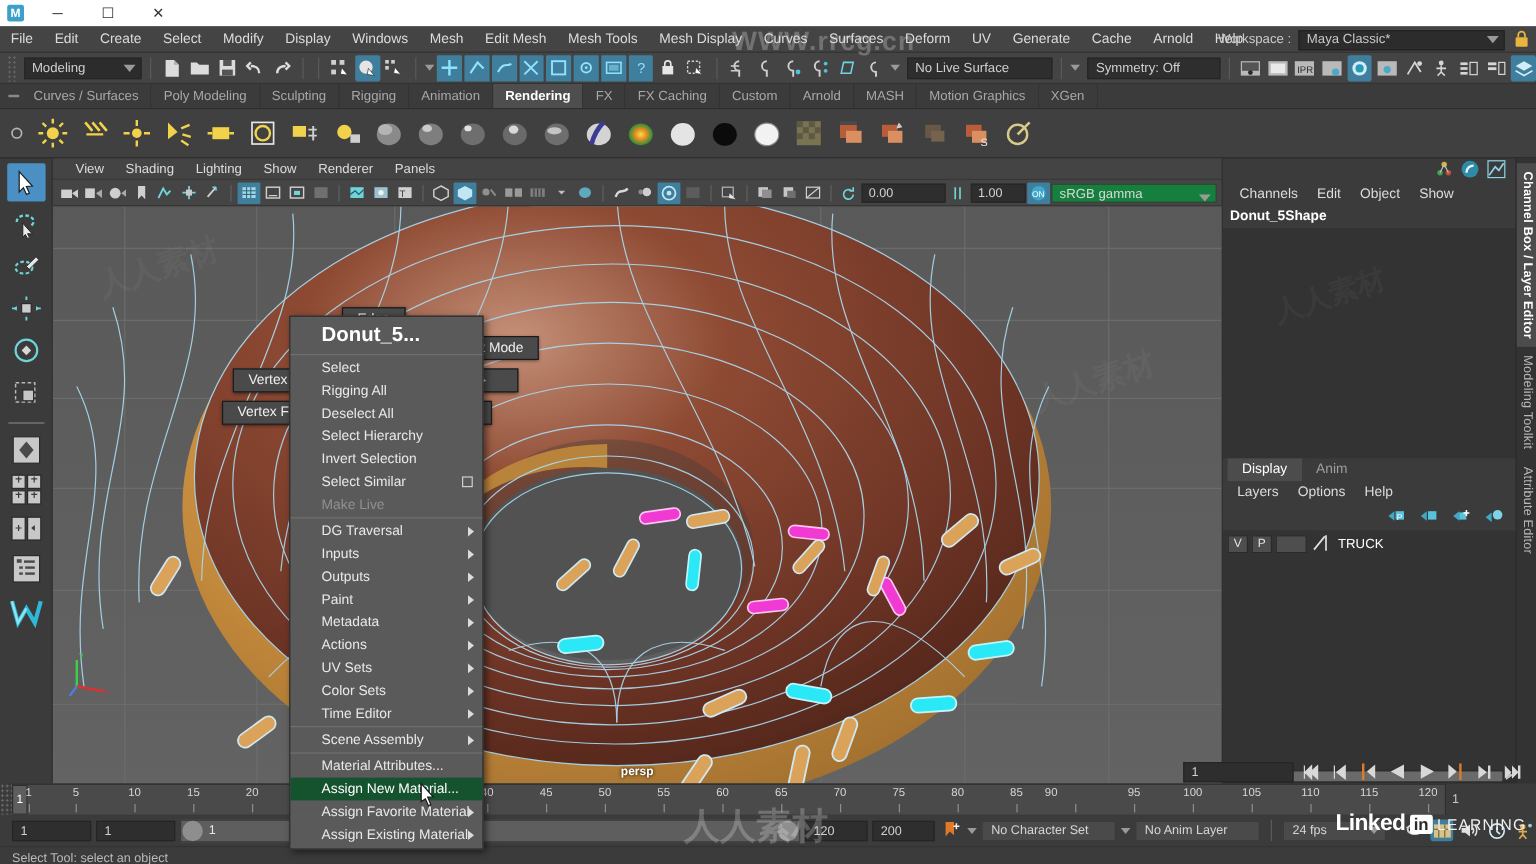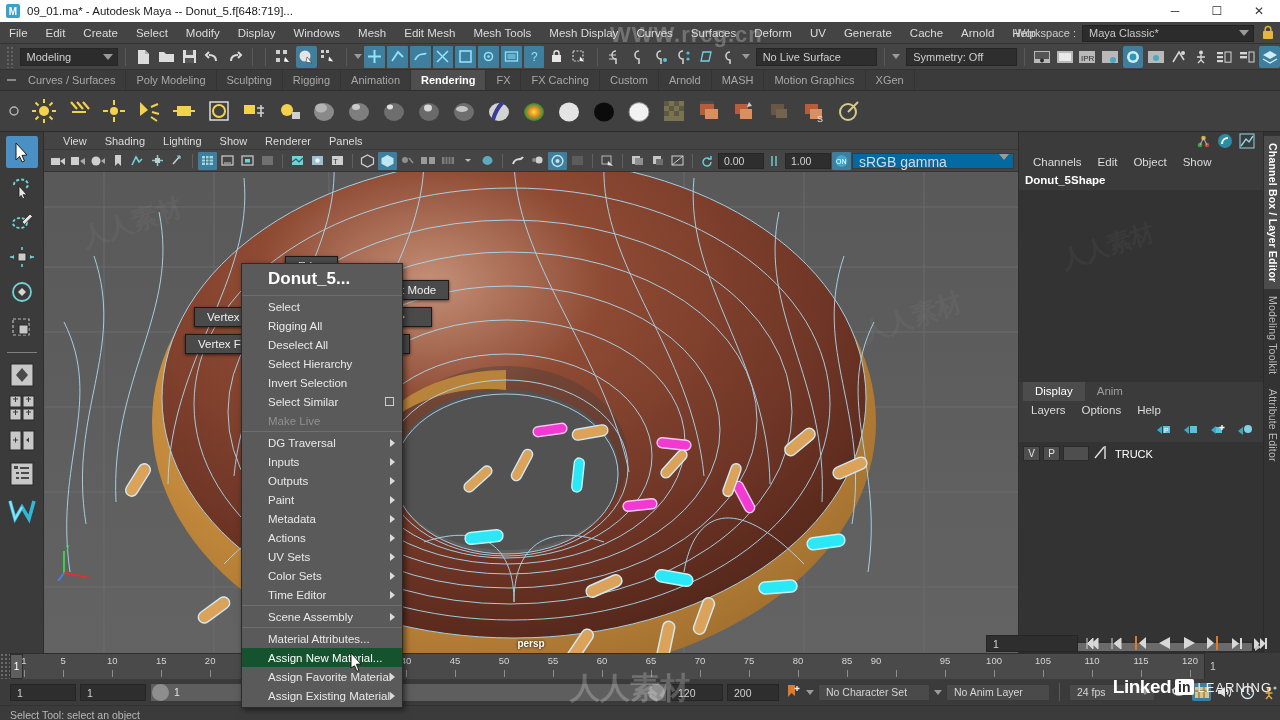--- a/index.html
+++ b/index.html
@@ -145,22 +145,22 @@
     gap: 1px; padding-left: 4px; border-bottom: 1px solid #333;
   }
   .vtb { width: 19px; height: 18px; display:flex; align-items:center; justify-content:center; }
   .vtb.on { background: #3f7e9c; border-radius: 1px; }
   .vsep { width: 1px; height: 14px; background: #5f5f5f; margin: 0 4px; }
   .vfield {
     height: 16px; background: #2e2e2e; border: 1px solid #262626;
     font-size: 10.5px; color: #d2d2d2; padding: 0 5px; line-height: 15px;
   }
   .gamma-combo {
-    flex: 1; height: 16px; background: #0369a1; border: 1px solid #3a3a3a;
-    display: flex; align-items: flex-start; padding-left: 6px; font-size: 14px;
+    flex: 1; height: 16px; background: #15803d; border: 1px solid #3a3a3a;
+    display: flex; align-items: flex-end; padding-left: 6px; font-size: 11px;
     color: #d8d8d8; position: relative; margin-right: 4px; max-width: 250px;
   }
 
   
   .canvas3d {
     position: absolute; left: 0; right: 0; top: 40px; bottom: 0;
     background: #5b5b5b; overflow: hidden;
   }
   .persp-label {
     position: absolute; left: 50%; transform: translateX(-50%); bottom: 4px;
@@ -343,21 +343,20 @@
   }
   .li-learning { color: #f0f0f0; font-size: 13px; letter-spacing: 1px; }
 </style>
 </head>
 <body>
 
 <div id="app">
 
   <div class="titlebar">
     <div class="title-logo">M</div>
-    <div class="title-text">09_01.ma* - Autodesk Maya --  Donut_5.f[648:719]...</div>
     <div class="winbtns">
       <div class="winbtn">─</div>
       <div class="winbtn">☐</div>
       <div class="winbtn close">✕</div>
     </div>
   </div>
 
   <div class="menubar">
     <div class="menu-item">File</div>
     <div class="menu-item">Edit</div>
@@ -1088,21 +1087,21 @@
               <rect x="2" y="2" width="11" height="9" stroke="#cfcfcf" fill="none"></rect>
               <path d="M2 11L13 2" stroke="#cfcfcf"></path>
             </svg>
           </div>
         <div class="vsep"></div>
         <div class="vtb">
             <svg width="15" height="14" viewBox="0 0 15 14">
               <path d="M11 8a4 4 0 1 1-1.6-3.2M11 2v3h-3" stroke="#6fd3d8" stroke-width="1.4" fill="none"></path>
             </svg>
           </div>
-        <div class="vfield" style="width:46px">0.00</div>
+        <div class="vfield" style="width:70px">0.00</div>
         <div class="vtb">
             <svg width="15" height="14" viewBox="0 0 15 14">
               <path d="M5 2v10M9 2v10" stroke="#6fd3d8" stroke-width="1.4"></path>
             </svg>
           </div>
         <div class="vfield" style="width:46px">1.00</div>
         <div class="vtb on">
             <svg width="17" height="14" viewBox="0 0 17 14">
               <circle cx="8.5" cy="7" r="6" fill="#3fa8cc"></circle>
               <text x="3" y="10" font-size="7" fill="#ffffff" font-family="Liberation Sans">ON</text>

